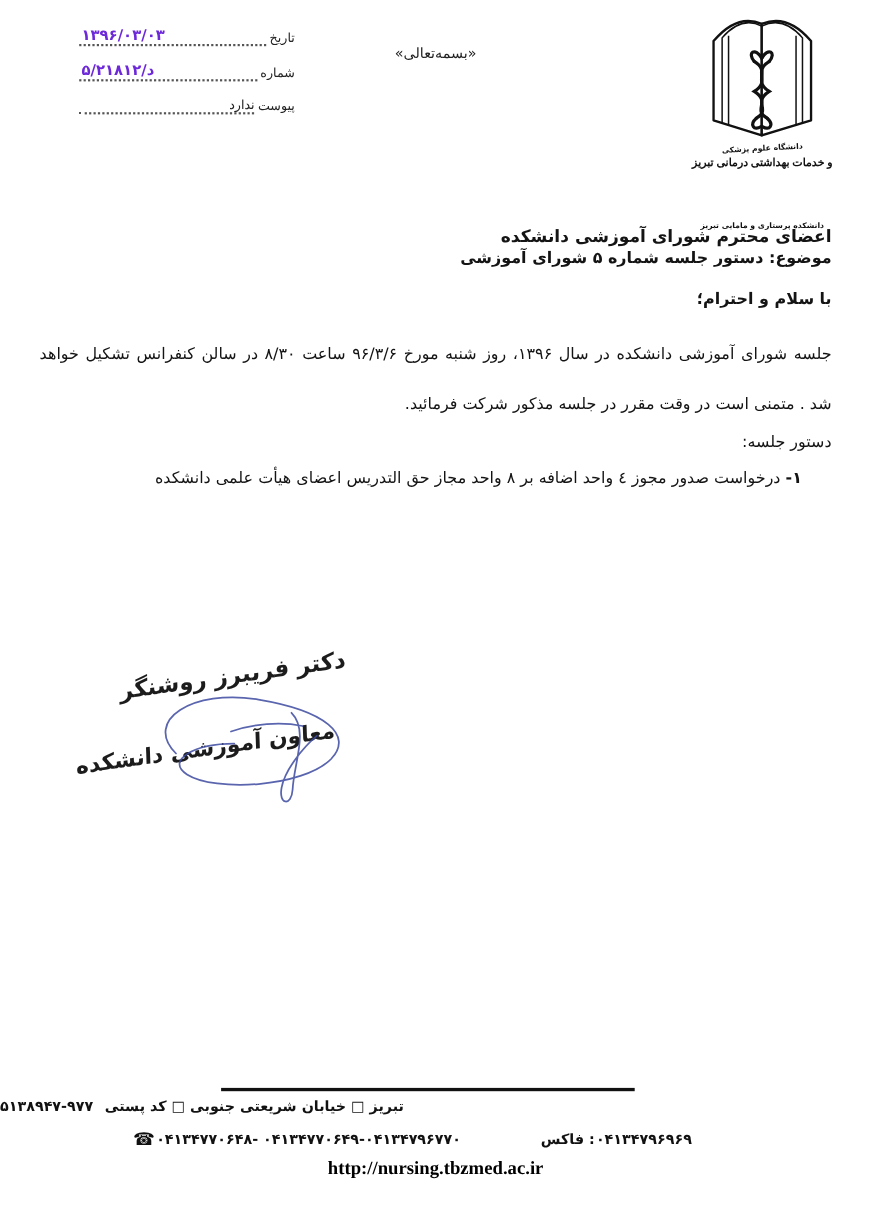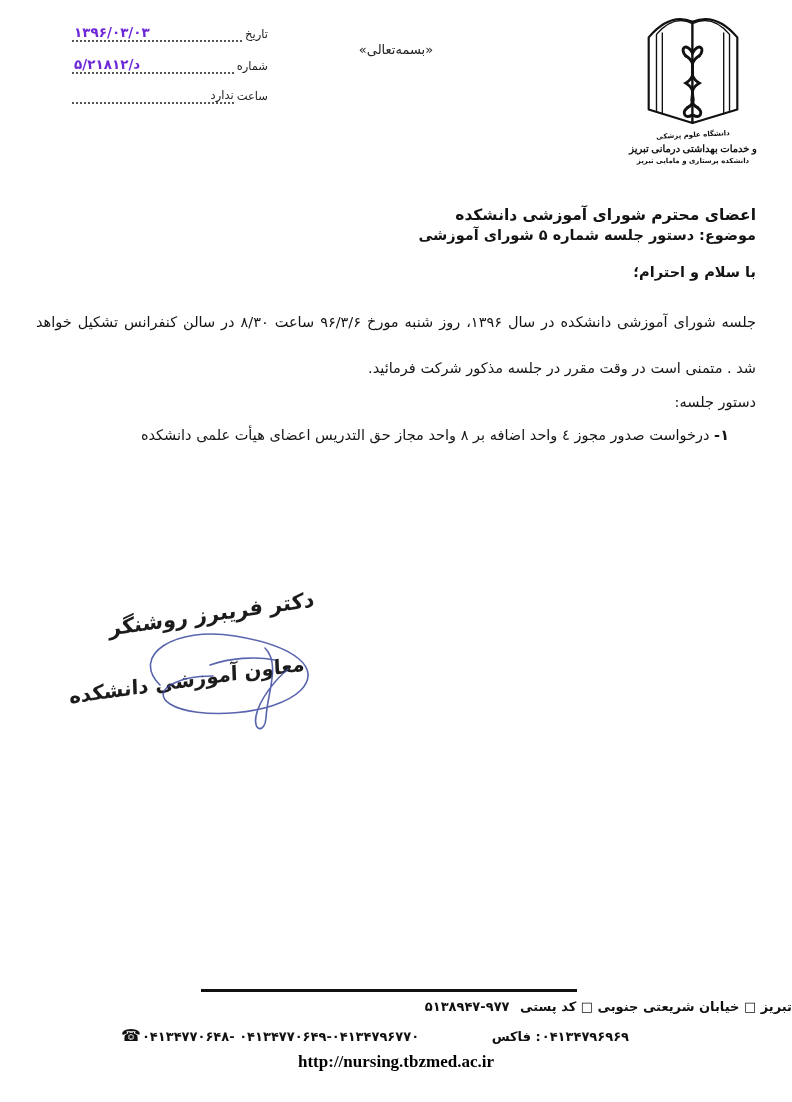--- a/index.html
+++ b/index.html
@@ -16,40 +16,40 @@
   .meta-leader .meta-value{font-weight:bold;font-size:13.5px;color:#6d28d9;display:inline-block;padding:0 4px 0 2px;}
   .meta-attach-value{padding-left:2px;}
   
   .bismillah{position:absolute;top:42px;left:0;right:0;text-align:center;font-size:13px;color:#222;direction:rtl;}
   
   .logo{position:absolute;top:8px;right:24px;width:150px;text-align:center;}
   .logo svg{display:block;margin:0 auto;}
   .logo-text{direction:rtl;line-height:1.5;color:#111;font-weight:bold;}
   .logo-line1{font-size:7px;transform:rotate(-3deg);}
   .logo-line2{font-size:10px;font-family:Liberation Serif, serif;}
-  .logo-line3{font-size:7px;}
+  .logo-line3{font-size:7px;margin-top:44px;}
   
   .letter{position:absolute;top:206px;right:36px;left:36px;direction:rtl;text-align:right;}
   .recipient{font-weight:bold;font-size:15.5px;margin-bottom:3px;}
   .subject{font-weight:bold;font-size:14.5px;margin-bottom:21px;}
   .salutation{font-weight:bold;font-size:14.5px;margin-bottom:20px;}
   .body-par{font-size:14.5px;line-height:3.15;text-align:justify;margin-bottom:3px;}
   .agenda-heading{font-size:14.5px;margin-bottom:17px;}
   .agenda-item{font-size:14.5px;padding-right:27px;}
   .agenda-num{font-weight:bold;}
   
   .sig{position:absolute;top:592px;left:60px;width:300px;height:150px;}
   .sig-name{position:absolute;top:10px;left:48px;font-size:21px;font-weight:bold;direction:rtl;
     transform:rotate(-8deg) skewX(-6deg);white-space:nowrap;color:#1c1c1c;}
   .sig-title{position:absolute;top:76px;left:8px;font-size:20px;font-weight:bold;direction:rtl;
     transform:rotate(-8deg) skewX(-6deg);white-space:nowrap;color:#1c1c1c;}
   .sig-ink{position:absolute;top:18px;left:55px;}
   
   .footer-rule{position:absolute;top:989px;left:201px;width:376px;height:3px;background:#111;}
-  .footer-address{position:absolute;top:999px;left:0;right:0;text-align:right;direction:rtl;
+  .footer-address{position:absolute;top:999px;left:0;right:0;text-align:left;direction:rtl;
     font-weight:bold;font-size:13px;color:#111;}
   .footer-address .postal{direction:ltr;unicode-bidi:isolate;margin-right:6px;}
   .footer-phones{position:absolute;top:1028px;left:121px;width:508px;display:flex;
     justify-content:space-between;align-items:center;direction:ltr;font-weight:bold;font-size:13px;color:#111;}
   .phone-cell{display:flex;align-items:center;gap:1px;direction:ltr;}
   .phone-icon{font-size:16px;line-height:1;}
   .fax-cell{display:flex;align-items:center;gap:1px;direction:ltr;}
   .footer-url{position:absolute;top:1052px;left:0;right:0;text-align:center;
     font-family:"Liberation Serif", serif;font-weight:bold;font-size:17px;color:#000000;}
 </style>
@@ -59,21 +59,21 @@
 <div class="meta">
   <div class="meta-row">
     <span class="meta-label">تاریخ</span>
     <span class="meta-leader"><span class="meta-value" dir="ltr">۱۳۹۶/۰۳/۰۳</span></span>
   </div>
   <div class="meta-row">
     <span class="meta-label">شماره</span>
     <span class="meta-leader"><span class="meta-value" dir="ltr">۵/د/۲۱۸۱۲</span></span>
   </div>
   <div class="meta-row">
-    <span class="meta-label">ساعت</span>
+    <span class="meta-label">پیوست</span>
     <span class="meta-leader" style="text-align:right;"><span class="meta-attach-value">ندارد</span></span>
   </div>
 </div>
 
 <div class="bismillah">«بسمه‌تعالی»</div>
 
 <div class="logo">
   <svg width="112" height="122" viewBox="0 0 115 125">
     <g fill="#ffffff" stroke="#111111" stroke-width="2.2" stroke-linejoin="round">
       <path d="M57,118 L12,104 L12,30 Q34,4 57,14 Z"></path>

